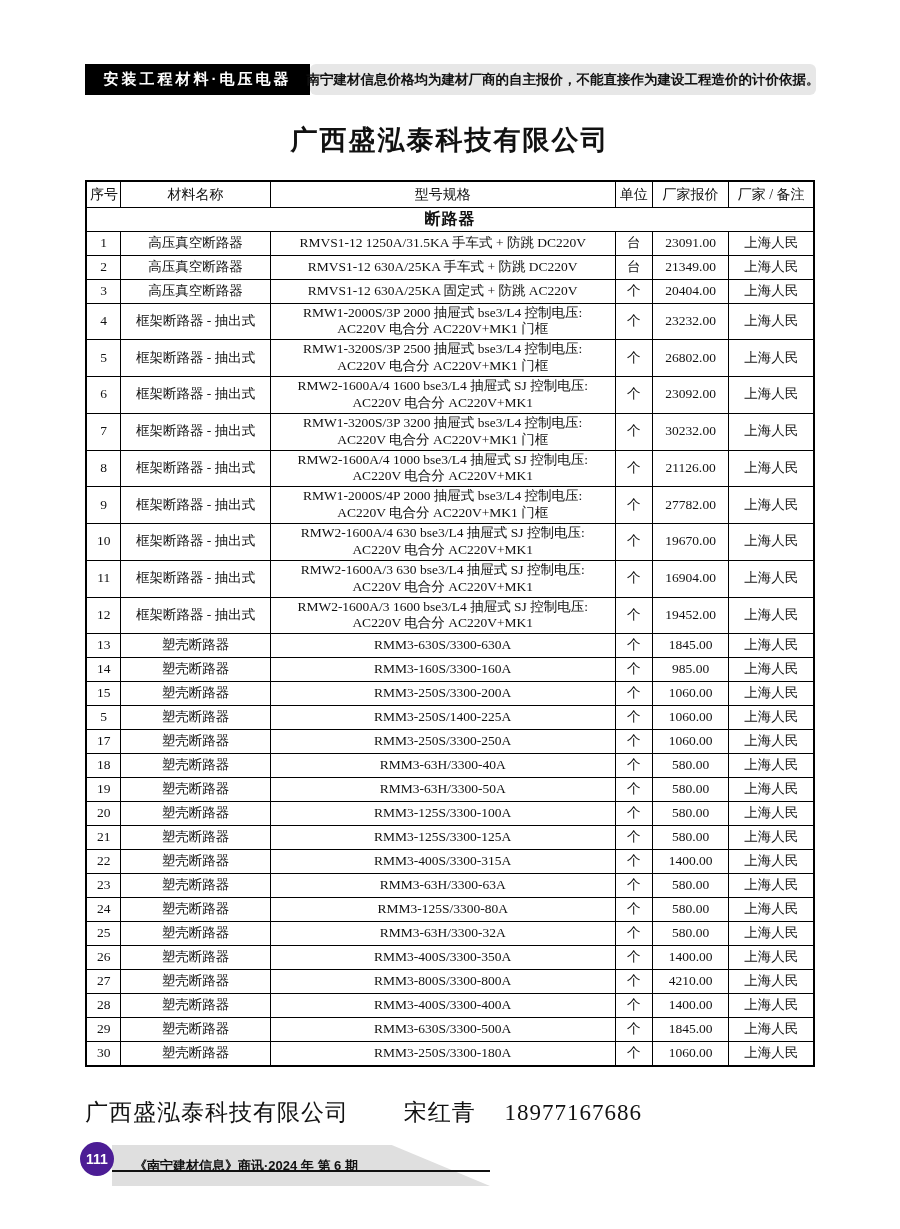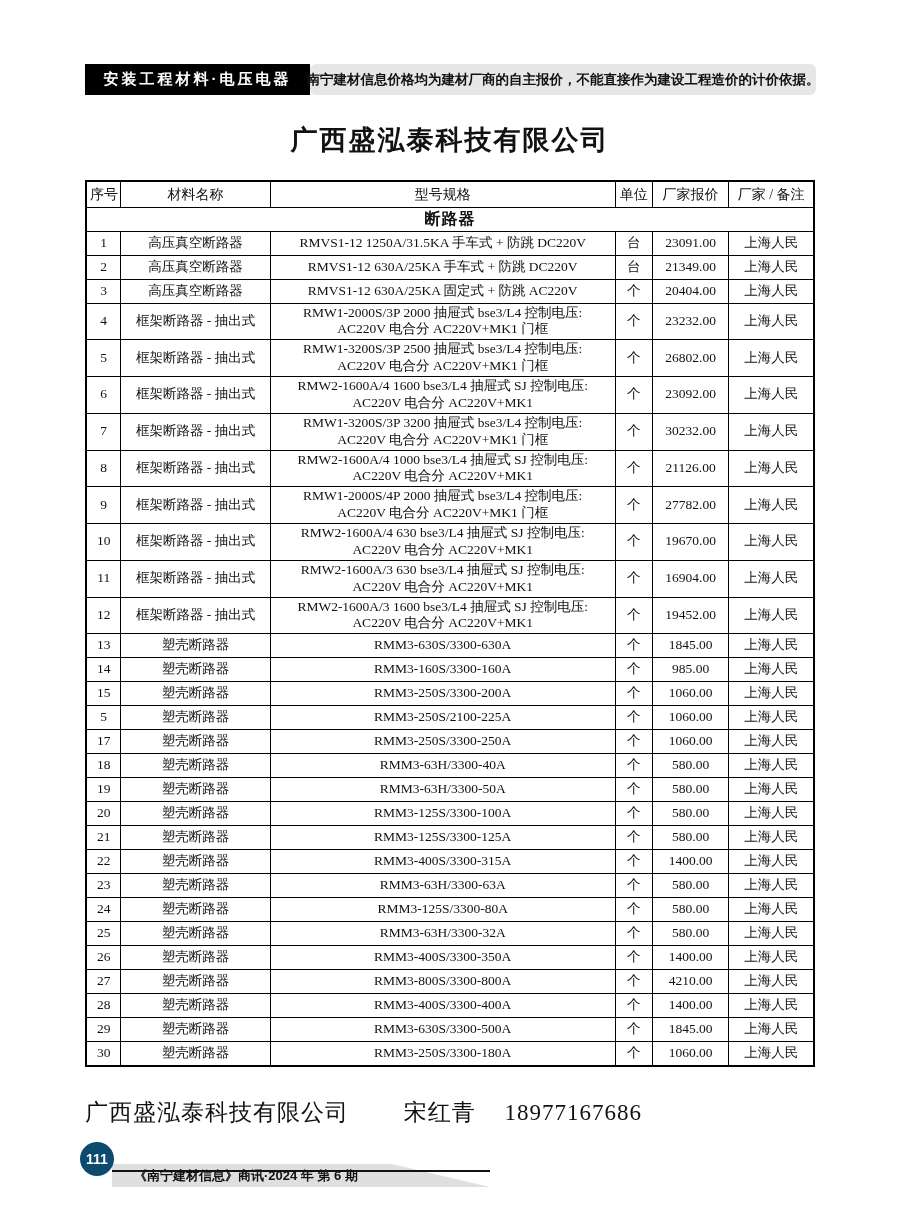--- a/index.html
+++ b/index.html
@@ -61,36 +61,35 @@
   
   .contact-line{
     position:absolute;left:85px;top:1097px;width:730px;
     font-size:23px;letter-spacing:1px;white-space:nowrap;
   }
   .contact-line .co{margin-right:48px;}
   .contact-line .person{margin-right:22px;}
   
   .page-badge{
     position:absolute;left:80px;top:1142px;width:34px;height:34px;
-    background:#0c4a6e;border-radius:50%;color:#fff;
+    background:#4c1d95;border-radius:50%;color:#fff;
     font-family:"Liberation Sans","DejaVu Sans",sans-serif;
     font-weight:bold;font-size:14px;
     display:flex;align-items:center;justify-content:center;
     z-index:2;
   }
   .journal-wedge{
-    position:absolute;left:112px;top:1145px;width:378px;height:23px;
+    position:absolute;left:112px;top:1145px;width:378px;height:41px;
     background:var(--banner-bg);
     clip-path:polygon(0 0,74% 0,100% 100%,0 100%);
     display:flex;align-items:center;
     padding-left:22px;
     font-family:"Liberation Sans","DejaVu Sans",sans-serif;
     font-weight:bold;font-size:13px;
     z-index:1;
-    margin-top:19px;
   }
   .footer-rule{
     position:absolute;left:112px;top:1170px;width:378px;height:2px;
     background:#111;z-index:1;
   }
 </style>
 </head>
 <body>
 
 <div class="page">
@@ -241,21 +240,21 @@
           <td class="c-no">15</td>
           <td class="c-name">塑壳断路器</td>
           <td class="c-spec">RMM3-250S/3300-200A</td>
           <td class="c-unit">个</td>
           <td class="c-price">1060.00</td>
           <td class="c-vendor">上海人民</td>
         </tr>
         <tr>
           <td class="c-no">5</td>
           <td class="c-name">塑壳断路器</td>
-          <td class="c-spec">RMM3-250S/2100-225A</td>
+          <td class="c-spec">RMM3-250S/1400-225A</td>
           <td class="c-unit">个</td>
           <td class="c-price">1060.00</td>
           <td class="c-vendor">上海人民</td>
         </tr>
         <tr>
           <td class="c-no">17</td>
           <td class="c-name">塑壳断路器</td>
           <td class="c-spec">RMM3-250S/3300-250A</td>
           <td class="c-unit">个</td>
           <td class="c-price">1060.00</td>

